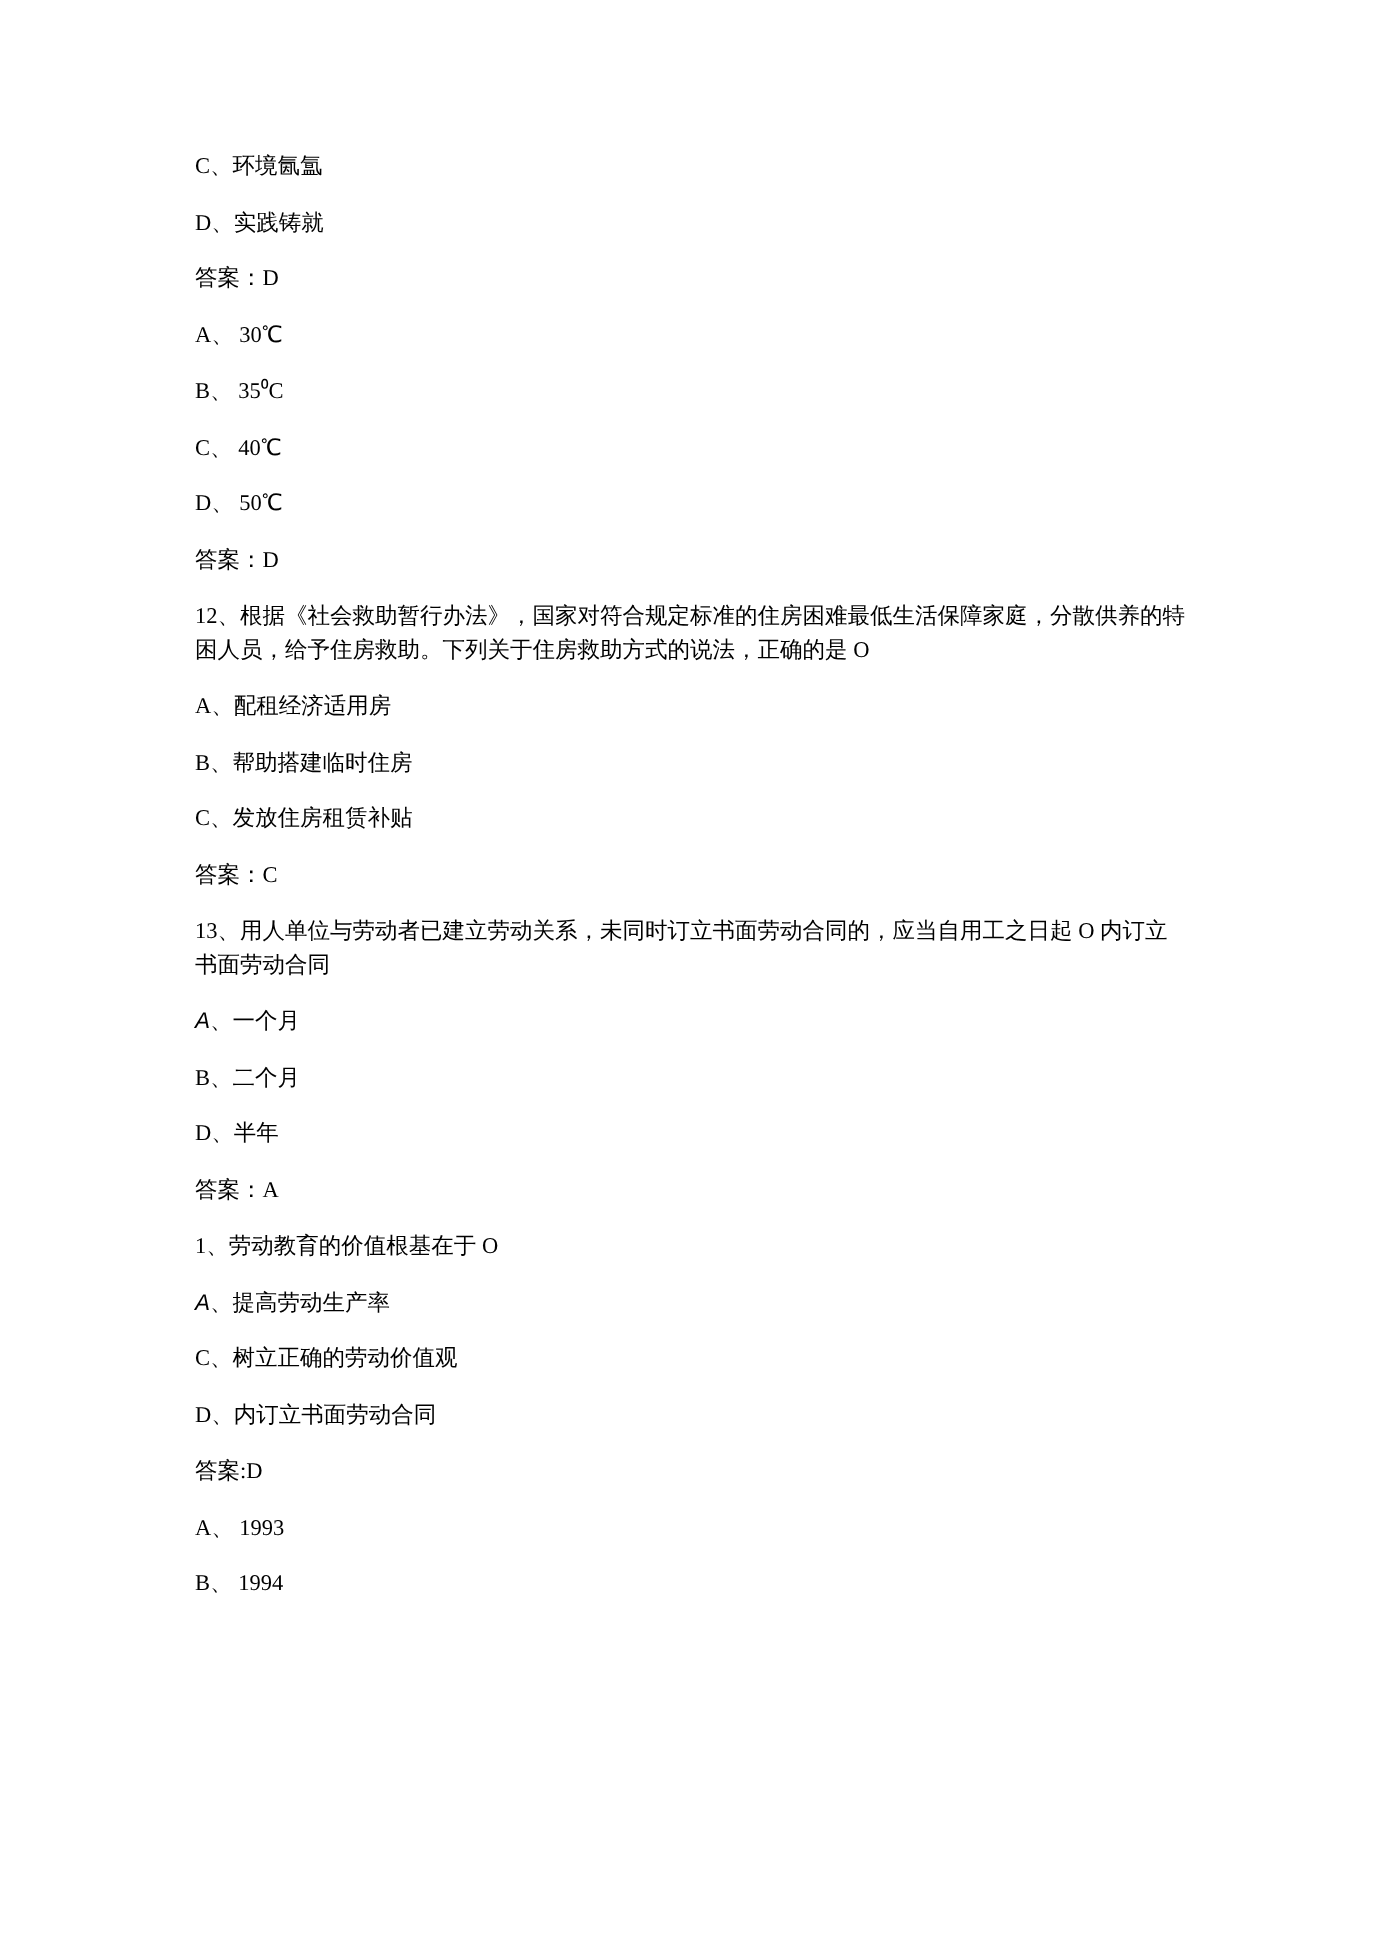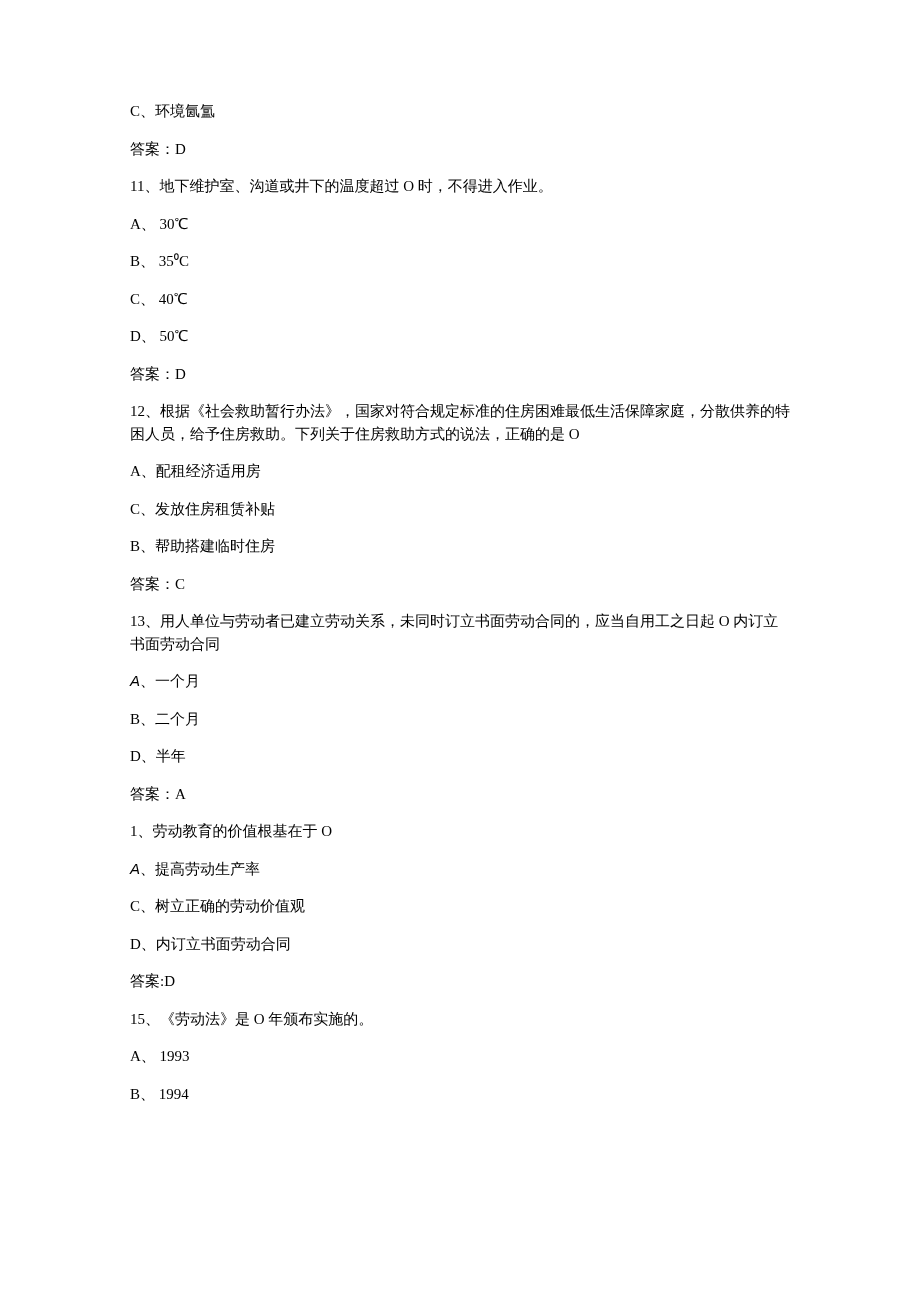--- a/index.html
+++ b/index.html
@@ -23,38 +23,37 @@
   .sans {
     font-family: "Microsoft YaHei", Arial, sans-serif;
     font-style: italic;
   }
 </style>
 </head>
 <body>
 
 <div class="page">
   <p class="para">C、环境氤氲</p>
+  <p class="para">D、实践铸就</p>
   <p class="para">答案：D</p>
-  <p class="para">11、地下维护室、沟道或井下的温度超过 O 时，不得进入作业。</p>
   <p class="para">A、 30℃</p>
   <p class="para">B、 35⁰C</p>
   <p class="para">C、 40℃</p>
   <p class="para">D、 50℃</p>
   <p class="para">答案：D</p>
   <p class="para">12、根据《社会救助暂行办法》，国家对符合规定标准的住房困难最低生活保障家庭，分散供养的特困人员，给予住房救助。下列关于住房救助方式的说法，正确的是 O</p>
   <p class="para">A、配租经济适用房</p>
+  <p class="para">B、帮助搭建临时住房</p>
   <p class="para">C、发放住房租赁补贴</p>
-  <p class="para">B、帮助搭建临时住房</p>
   <p class="para">答案：C</p>
   <p class="para">13、用人单位与劳动者已建立劳动关系，未同时订立书面劳动合同的，应当自用工之日起 O 内订立书面劳动合同</p>
   <p class="para"><span class="sans">A</span><span>、一个月</span></p>
   <p class="para">B、二个月</p>
   <p class="para">D、半年</p>
   <p class="para">答案：A</p>
   <p class="para">1、劳动教育的价值根基在于 O</p>
   <p class="para"><span class="sans">A</span><span>、提高劳动生产率</span></p>
   <p class="para">C、树立正确的劳动价值观</p>
   <p class="para">D、内订立书面劳动合同</p>
   <p class="para">答案:D</p>
-  <p class="para">15、《劳动法》是 O 年颁布实施的。</p>
   <p class="para">A、 1993</p>
   <p class="para">B、 1994</p>
 </div>
 
 </body></html>

